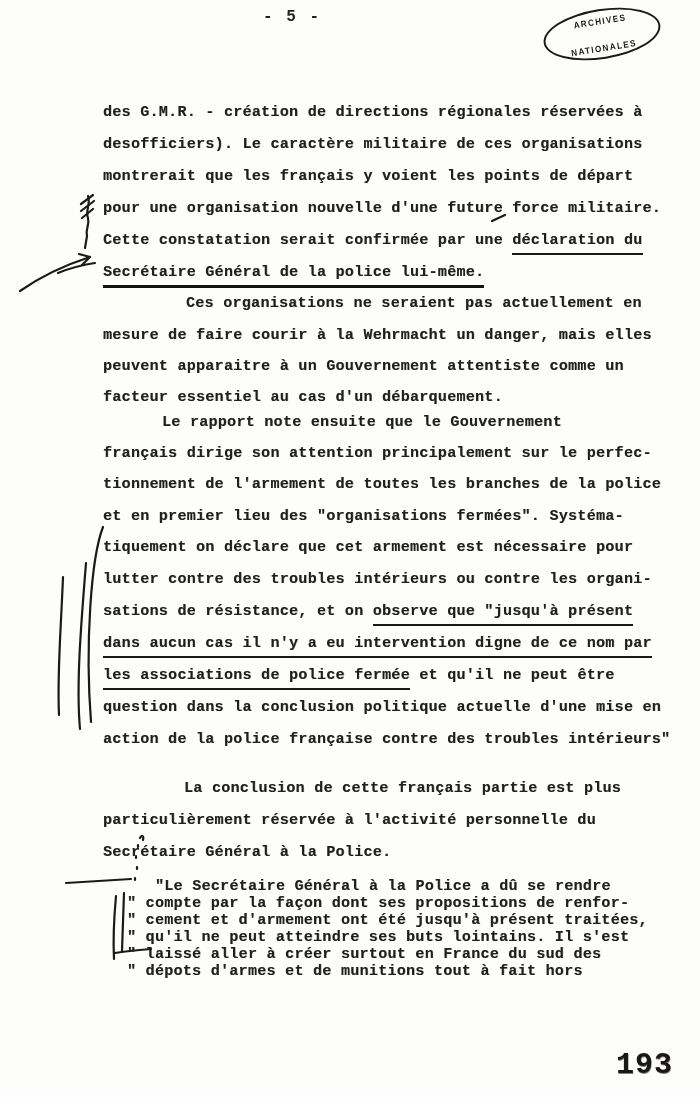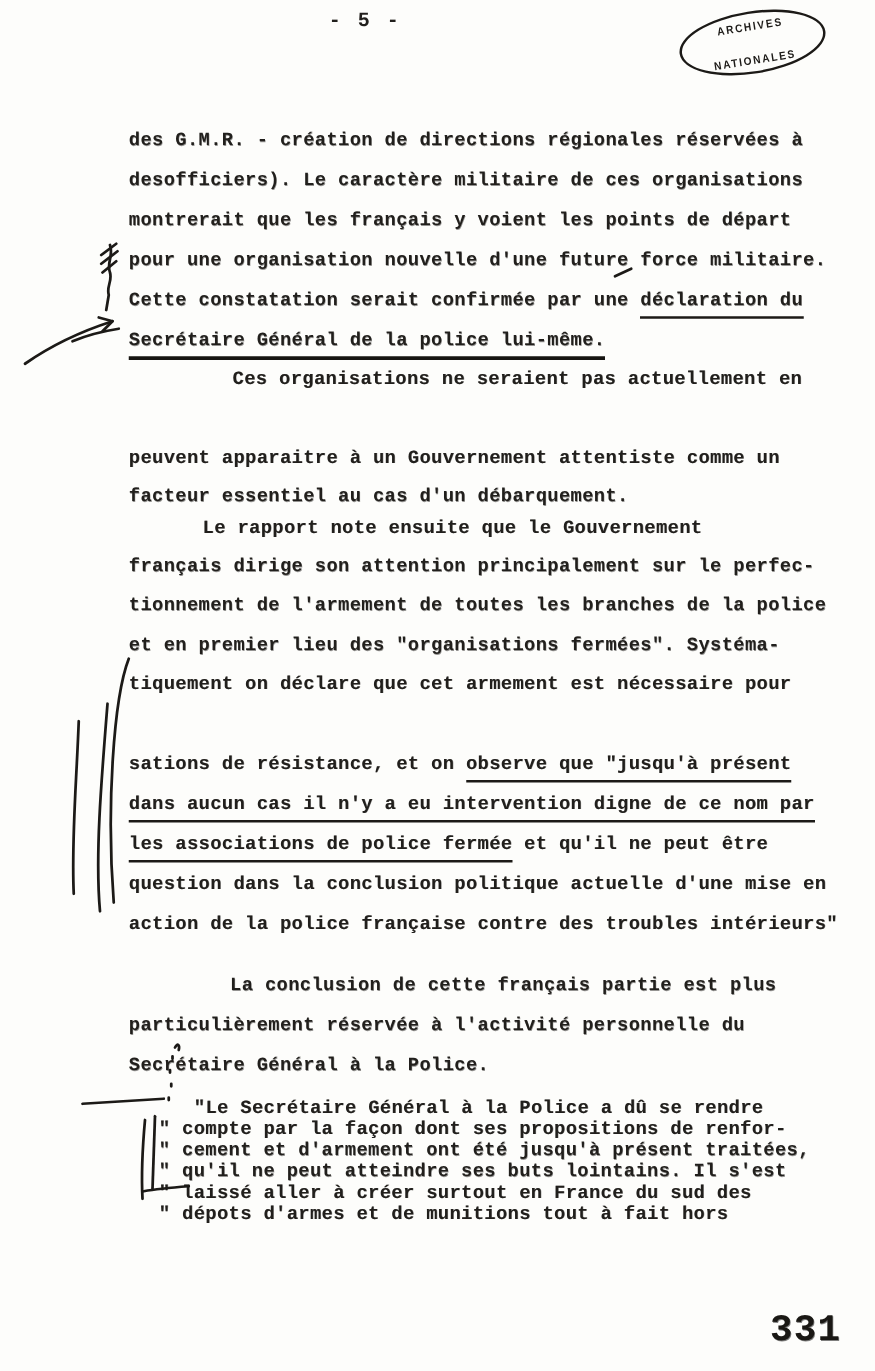--- a/index.html
+++ b/index.html
@@ -49,46 +49,48 @@
   </div>
 
   <div class="tline" style="left:103px;top:62px"><span>des G.M.R. - création de directions régionales réservées à</span></div>
   <div class="tline" style="left:103px;top:94px"><span>desofficiers). Le caractère militaire de ces organisations</span></div>
   <div class="tline" style="left:103px;top:126px"><span>montrerait que les français y voient les points de départ</span></div>
   <div class="tline" style="left:103px;top:158px"><span>pour une organisation nouvelle d'une future force militaire.</span></div>
   <div class="tline" style="left:103px;top:190px"><span>Cette constatation serait confirmée par une </span><span class="u">déclaration du</span></div>
   <div class="tline" style="left:103px;top:222px"><span class="u3">Secrétaire Général de la police lui-même.</span></div>
 
   <div class="tline" style="left:186px;top:253px"><span>Ces organisations ne seraient pas actuellement en</span></div>
+  <div class="tline" style="left:103px;top:285px"><span>mesure de faire courir à la Wehrmacht un danger, mais elles</span></div>
   <div class="tline" style="left:103px;top:316px"><span>peuvent apparaitre à un Gouvernement attentiste comme un</span></div>
   <div class="tline" style="left:103px;top:347px"><span>facteur essentiel au cas d'un débarquement.</span></div>
 
   <div class="tline" style="left:162px;top:372px"><span>Le rapport note ensuite que le Gouvernement</span></div>
   <div class="tline" style="left:103px;top:403px"><span>français dirige son attention principalement sur le perfec-</span></div>
   <div class="tline" style="left:103px;top:434px"><span>tionnement de l'armement de toutes les branches de la police</span></div>
   <div class="tline" style="left:103px;top:466px"><span>et en premier lieu des "organisations fermées". Systéma-</span></div>
   <div class="tline" style="left:103px;top:497px"><span>tiquement on déclare que cet armement est nécessaire pour</span></div>
+  <div class="tline" style="left:103px;top:529px"><span>lutter contre des troubles intérieurs ou contre les organi-</span></div>
   <div class="tline" style="left:103px;top:561px"><span>sations de résistance, et on </span><span class="u">observe que "jusqu'à présent</span></div>
   <div class="tline" style="left:103px;top:593px"><span class="u">dans aucun cas il n'y a eu intervention digne de ce nom par</span></div>
   <div class="tline" style="left:103px;top:625px"><span class="u">les associations de police fermée</span><span> et qu'il ne peut être</span></div>
   <div class="tline" style="left:103px;top:657px"><span>question dans la conclusion politique actuelle d'une mise en</span></div>
   <div class="tline" style="left:103px;top:689px"><span>action de la police française contre des troubles intérieurs"</span></div>
 
   <div class="tline" style="left:184px;top:738px"><span>La conclusion de cette français partie est plus</span></div>
   <div class="tline" style="left:103px;top:770px"><span>particulièrement réservée à l'activité personnelle du</span></div>
   <div class="tline" style="left:103px;top:802px"><span>Secrétaire Général à la Police.</span></div>
 
   <div class="tline" style="left:155px;top:836px"><span>"Le Secrétaire Général à la Police a dû se rendre</span></div>
   <div class="tline" style="left:127px;top:853px"><span>" compte par la façon dont ses propositions de renfor-</span></div>
   <div class="tline" style="left:127px;top:870px"><span>" cement et d'armement ont été jusqu'à présent traitées,</span></div>
   <div class="tline" style="left:127px;top:887px"><span>" qu'il ne peut atteindre ses buts lointains. Il s'est</span></div>
   <div class="tline" style="left:127px;top:904px"><span>" laissé aller à créer surtout en France du sud des</span></div>
   <div class="tline" style="left:127px;top:921px"><span>" dépots d'armes et de munitions tout à fait hors</span></div>
 
-  <div class="folio">331</div>
+  <div class="folio">193</div>
 
   <svg class="ink" width="700" height="1097" viewBox="0 0 700 1097">
     <g stroke="#1c1a17" stroke-width="2.2" fill="none" stroke-linecap="round">
 
       <g>
         <path d="M93,195 l-12,9 m13,-3 l-13,10 m12,-2 l-11,9"></path>
         <path d="M88,196 c3,9 -3,14 0,22 c2,7 -3,11 -1,18 l-2,12"></path>
       </g>
 
       <g>

